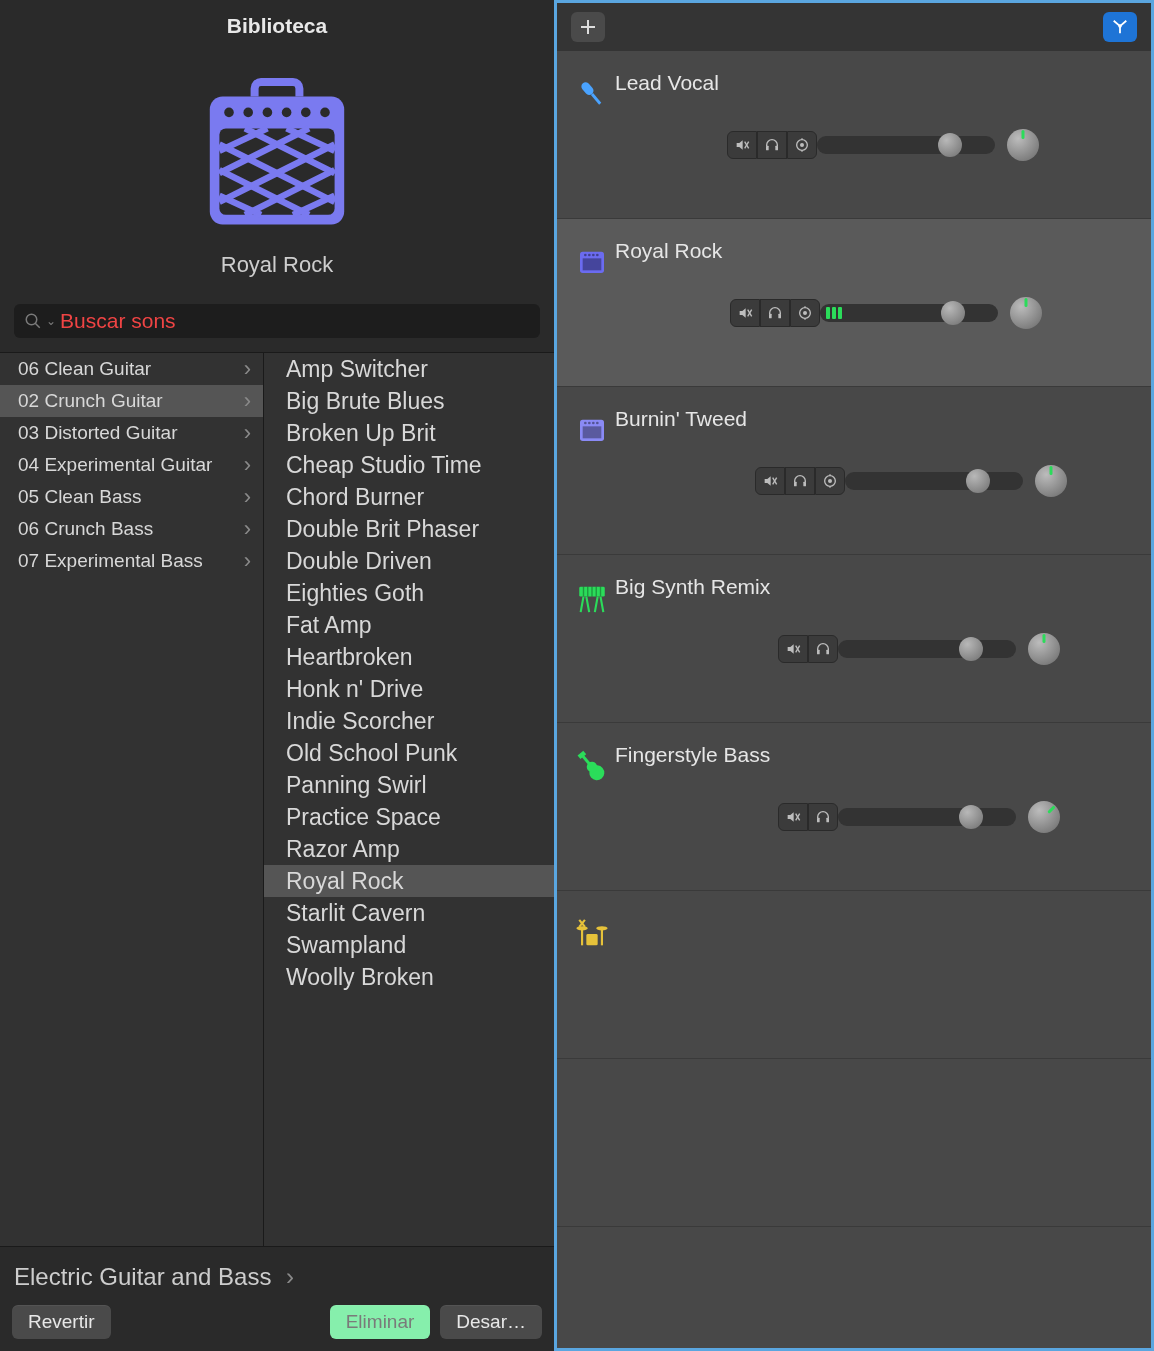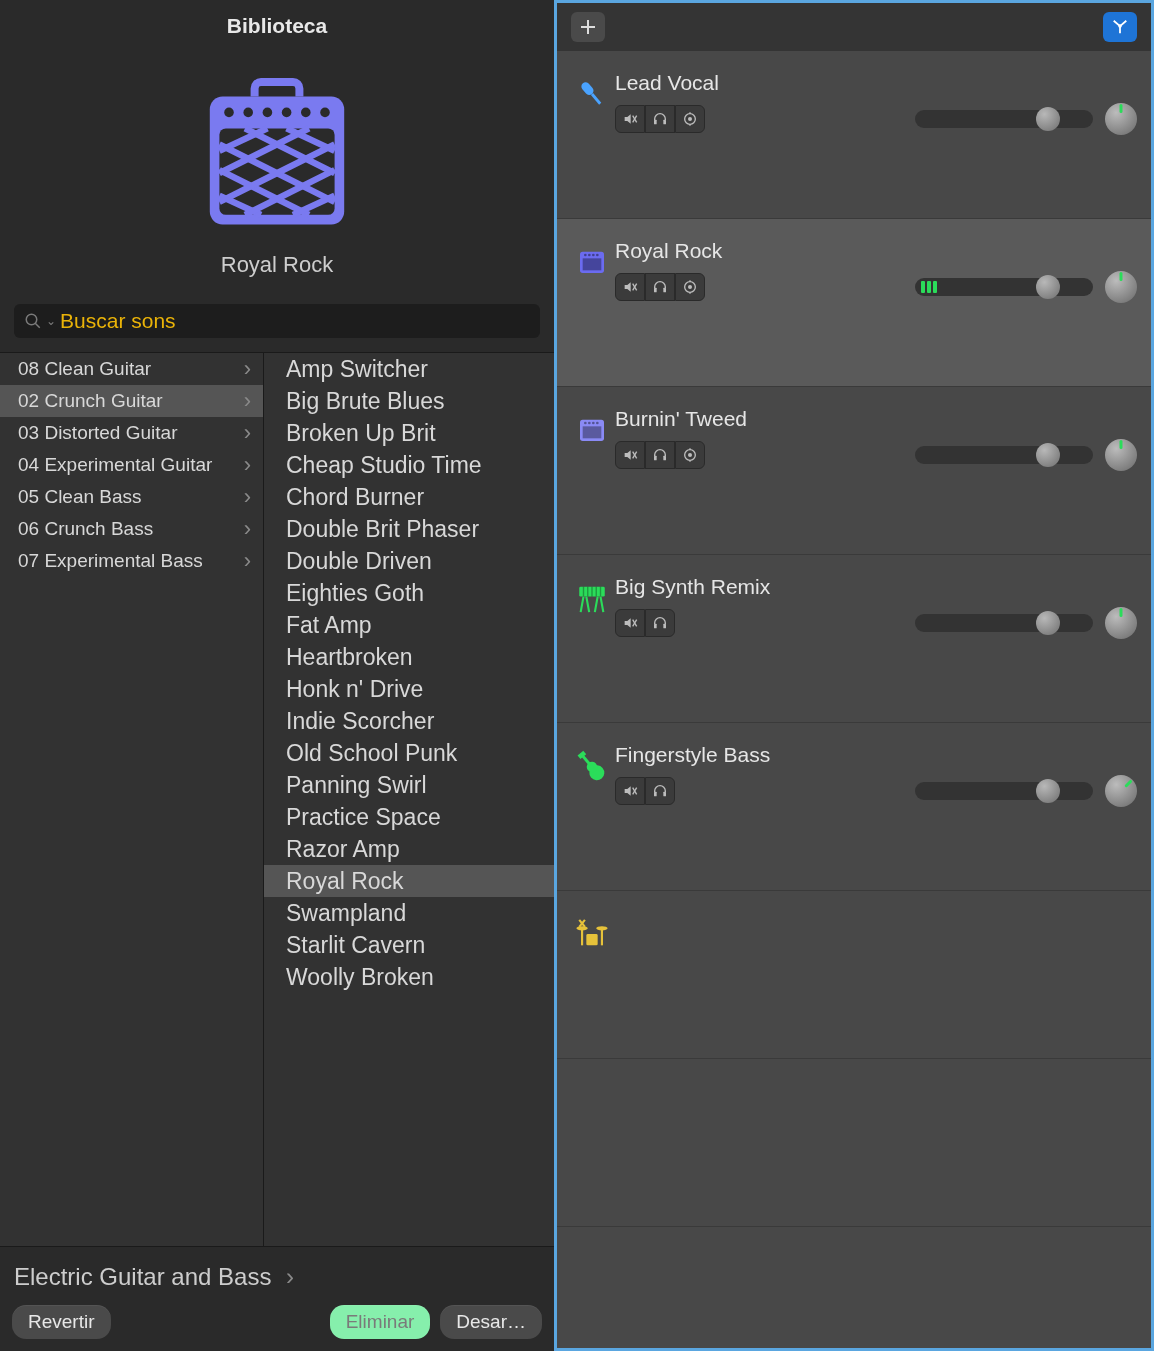--- a/index.html
+++ b/index.html
@@ -18,48 +18,48 @@
 .col-right{flex:1}
 .cat{display:flex;align-items:center;justify-content:space-between;padding:0 12px 0 18px;height:32px;color:#d8d8d8;font-size:19px;cursor:pointer}
 .cat .arr{color:#8a8a8a;font-size:22px;font-weight:300}
 .cat.sel{background:#555}
 .preset{padding:0 18px 0 22px;height:32px;display:flex;align-items:center;color:#d8d8d8;font-size:23px;cursor:pointer}
 .preset.sel{background:#555}
 .lib-footer{padding:8px 12px 12px;background:#2a2a2a}
 .breadcrumb{color:#cdcdcd;font-size:24px;padding:8px 0 14px 2px}
 .breadcrumb .bc-chev{color:#8a8a8a;margin-left:8px}
 .footer-btns{display:flex;gap:10px}
-.btn{height:34px;border-radius:14px;font-size:19px;padding:0 16px;border:none;cursor:pointer;color:#e8e8e8;background:#4a4a4a;box-shadow:inset 0 1px 0 rgba(255,255,255,.06)}
+.btn{height:34px;border-radius:6px;font-size:19px;padding:0 16px;border:none;cursor:pointer;color:#e8e8e8;background:#4a4a4a;box-shadow:inset 0 1px 0 rgba(255,255,255,.06)}
 .btn.disabled{color:#7a7a7a;background:#86efac}
 .spacer{flex:1}
 .tracks{flex:1;background:#484848;border:3px solid #5aa6e0;display:flex;flex-direction:column}
 .track-toolbar{height:48px;background:#343434;display:flex;align-items:center;padding:0 14px;gap:10px}
 .tbtn{width:34px;height:30px;background:#4a4a4a;border-radius:6px;display:flex;align-items:center;justify-content:center;color:#ddd;font-size:20px;cursor:pointer}
 .tbtn.active{background:#1e74d6}
 .track-list{flex:1;overflow-y:auto}
 .track{height:168px;display:flex;padding:20px 14px 0 12px;border-bottom:1px solid #3a3a3a}
 .track.sel{background:#5a5a5a}
 .ticon{width:46px;display:flex;align-items:flex-start;justify-content:center;padding-top:6px}
-.tbody{flex:1;display:flex;flex-direction:column;gap:8px}
+.tbody{flex:1;display:flex;flex-direction:row;gap:8px}
 .tname{color:#e6e6e6;font-size:21px}
 .pillset{display:flex}
 .pill{width:30px;height:28px;background:#3b3b3b;border:1px solid #2a2a2a;display:flex;align-items:center;justify-content:center;cursor:pointer}
 .pill:first-child{border-radius:6px 0 0 6px}
 .pill:last-child{border-radius:0 6px 6px 0}
 .pill svg{width:16px;height:16px;fill:#bdbdbd}
 .tcontrols{display:flex;align-items:center;gap:12px;margin-left:auto}
 .slider{width:178px;height:18px;background:#333;border-radius:9px;position:relative;cursor:pointer}
 .slider .thumb{position:absolute;top:-3px;width:24px;height:24px;border-radius:50%;background:radial-gradient(circle at 35% 30%,#b8b8b8,#6e6e6e);left:68%}
 .slider .led{position:absolute;left:6px;top:3px;height:12px;display:flex;gap:2px}
 .slider .led span{width:4px;height:12px;background:#2bdc5a;border-radius:1px}
 .knob{width:32px;height:32px;border-radius:50%;background:radial-gradient(circle at 35% 30%,#bcbcbc,#686868);position:relative;cursor:pointer}
 .knob::after{content:"";position:absolute;left:50%;top:1px;width:3px;height:9px;background:#2bdc5a;transform:translateX(-50%);border-radius:2px}
 .knob.rot::after{transform:translateX(-50%) rotate(45deg);transform-origin:50% 15px}
 .empty-track{height:168px;border-bottom:1px solid #3a3a3a}
-.ph{flex:1;color:#eab308}
+.ph{flex:1;color:#ef4444}
 .track .row2{display:flex;align-items:center}
 </style>
 </head>
 <body>
 
 <div class="app">
 
   <div class="library">
     <div class="lib-title">Biblioteca</div>
 
@@ -95,21 +95,21 @@
           <circle cx="10" cy="10" r="7" stroke-width="2"></circle>
           <line x1="15" y1="15" x2="21" y2="21" stroke-width="2"></line>
         </svg>
       <span class="chev">⌄</span>
       <span class="ph">Buscar sons</span>
     </div>
 
     <div class="browser">
       <div class="col col-left" id="cats">
           <div class="cat">
-            <span>08 Clean Guitar</span>
+            <span>06 Clean Guitar</span>
             <span class="arr">›</span>
           </div>
           <div class="cat sel">
             <span>02 Crunch Guitar</span>
             <span class="arr">›</span>
           </div>
           <div class="cat">
             <span>03 Distorted Guitar</span>
             <span class="arr">›</span>
           </div>
@@ -141,22 +141,22 @@
           <div class="preset">Eighties Goth</div>
           <div class="preset">Fat Amp</div>
           <div class="preset">Heartbroken</div>
           <div class="preset">Honk n' Drive</div>
           <div class="preset">Indie Scorcher</div>
           <div class="preset">Old School Punk</div>
           <div class="preset">Panning Swirl</div>
           <div class="preset">Practice Space</div>
           <div class="preset">Razor Amp</div>
           <div class="preset sel">Royal Rock</div>
+          <div class="preset">Starlit Cavern</div>
           <div class="preset">Swampland</div>
-          <div class="preset">Starlit Cavern</div>
           <div class="preset">Woolly Broken</div>
         </div>
     </div>
 
     <div class="lib-footer">
       <div class="breadcrumb">
         <span>Electric Guitar and Bass</span>
         <span class="bc-chev">›</span>
       </div>
       <div class="footer-btns">

